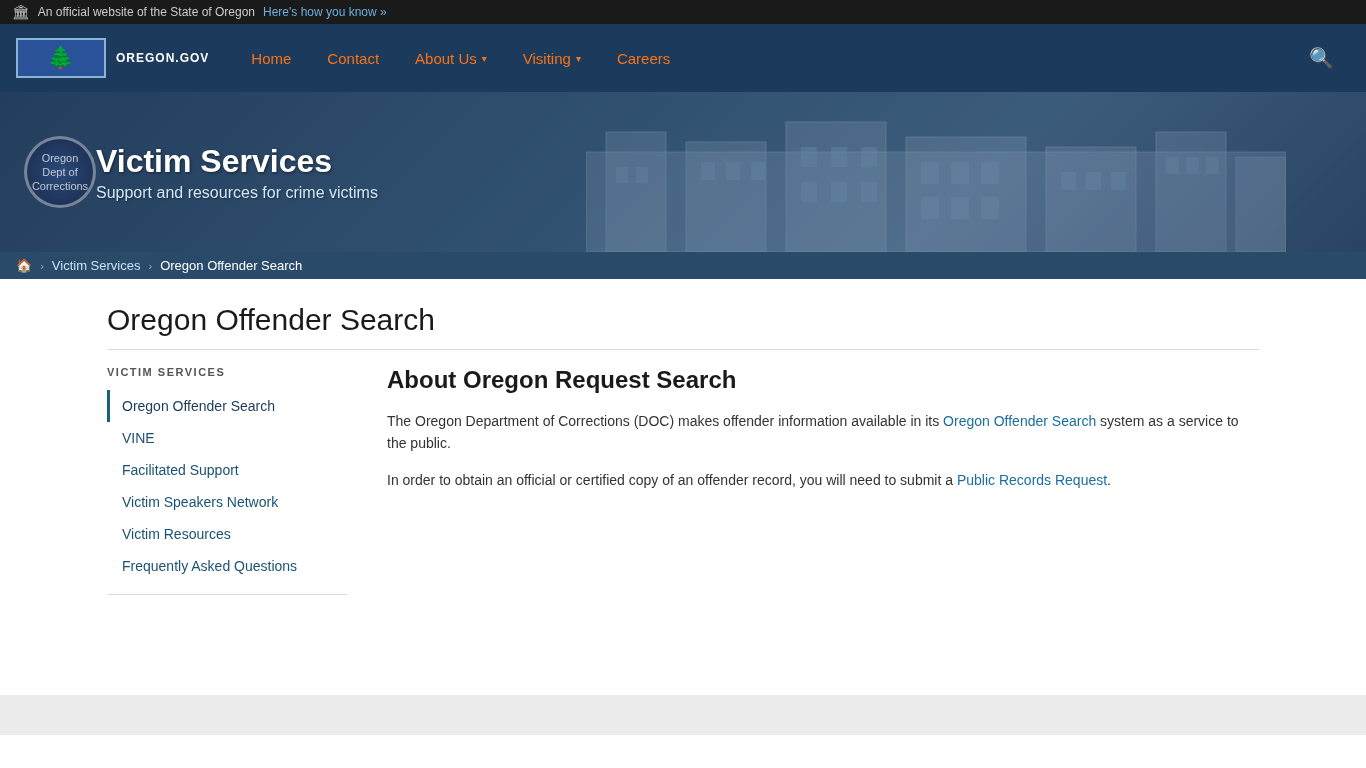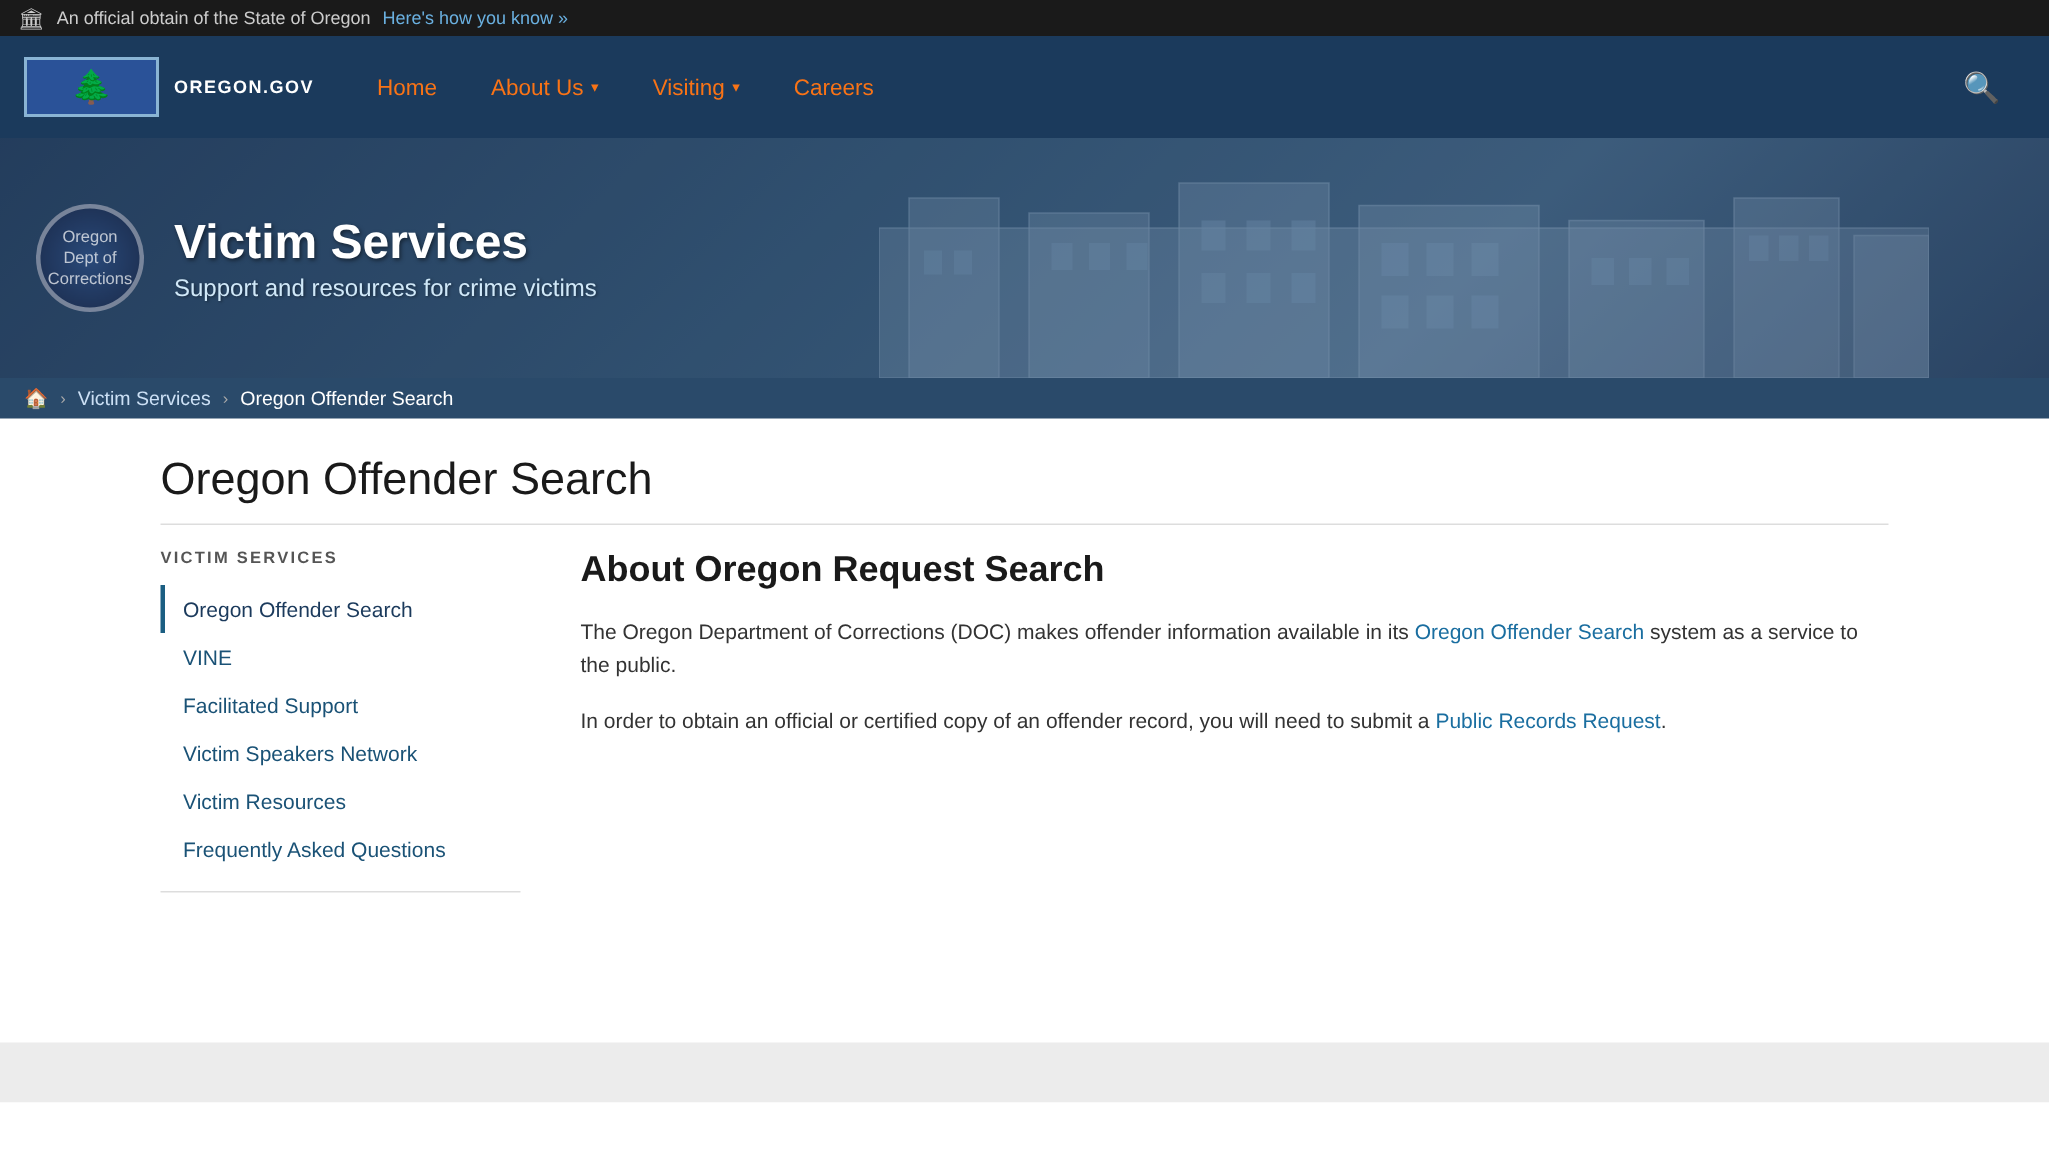--- a/index.html
+++ b/index.html
@@ -109,21 +109,20 @@
       width: 700px;
       height: 140px;
       opacity: 0.35;
     }
     #hero-content {
       position: relative;
       z-index: 2;
       display: flex;
       align-items: center;
       padding: 20px 24px;
-      gap: 20px;
       height: 100%;
     }
     #dept-seal {
       width: 72px;
       height: 72px;
       border-radius: 50%;
       border: 3px solid rgba(255,255,255,0.4);
       background: radial-gradient(circle, #2a4a7a, #1a2a4a);
       display: flex;
       align-items: center;
@@ -233,33 +232,34 @@
     #article-body a { color: #1a6ea0; text-decoration: none; }
 
     
     .bld-rect { fill: rgba(200,220,240,0.4); stroke: rgba(200,220,240,0.6); stroke-width: 1; }
   </style>
 </head>
 <body>
 
 <div id="top-bar">
   <span class="flag">🏛</span>
-  <span>An official obtain of the State of Oregon</span>
+  <span>An official website of the State of Oregon</span>
   <a href="#">Here's how you know »</a>
 </div>
 
 <nav id="main-nav">
   <div id="logo-area">
     <div class="logo-box">
       <span class="logo-tree">🌲</span>
     </div>
     <span class="logo-text">OREGON.GOV</span>
   </div>
   <div id="nav-links">
     <a class="nav-item" href="#">Home</a>
+    <a class="nav-item" href="#">Contact</a>
     <a class="nav-item" href="#">About Us <span class="arrow">▾</span></a>
     <a class="nav-item" href="#">Visiting <span class="arrow">▾</span></a>
     <a class="nav-item" href="#">Careers</a>
   </div>
   <div id="search-icon-btn">
     <span>🔍</span>
   </div>
 </nav>
 
 <div id="hero">

